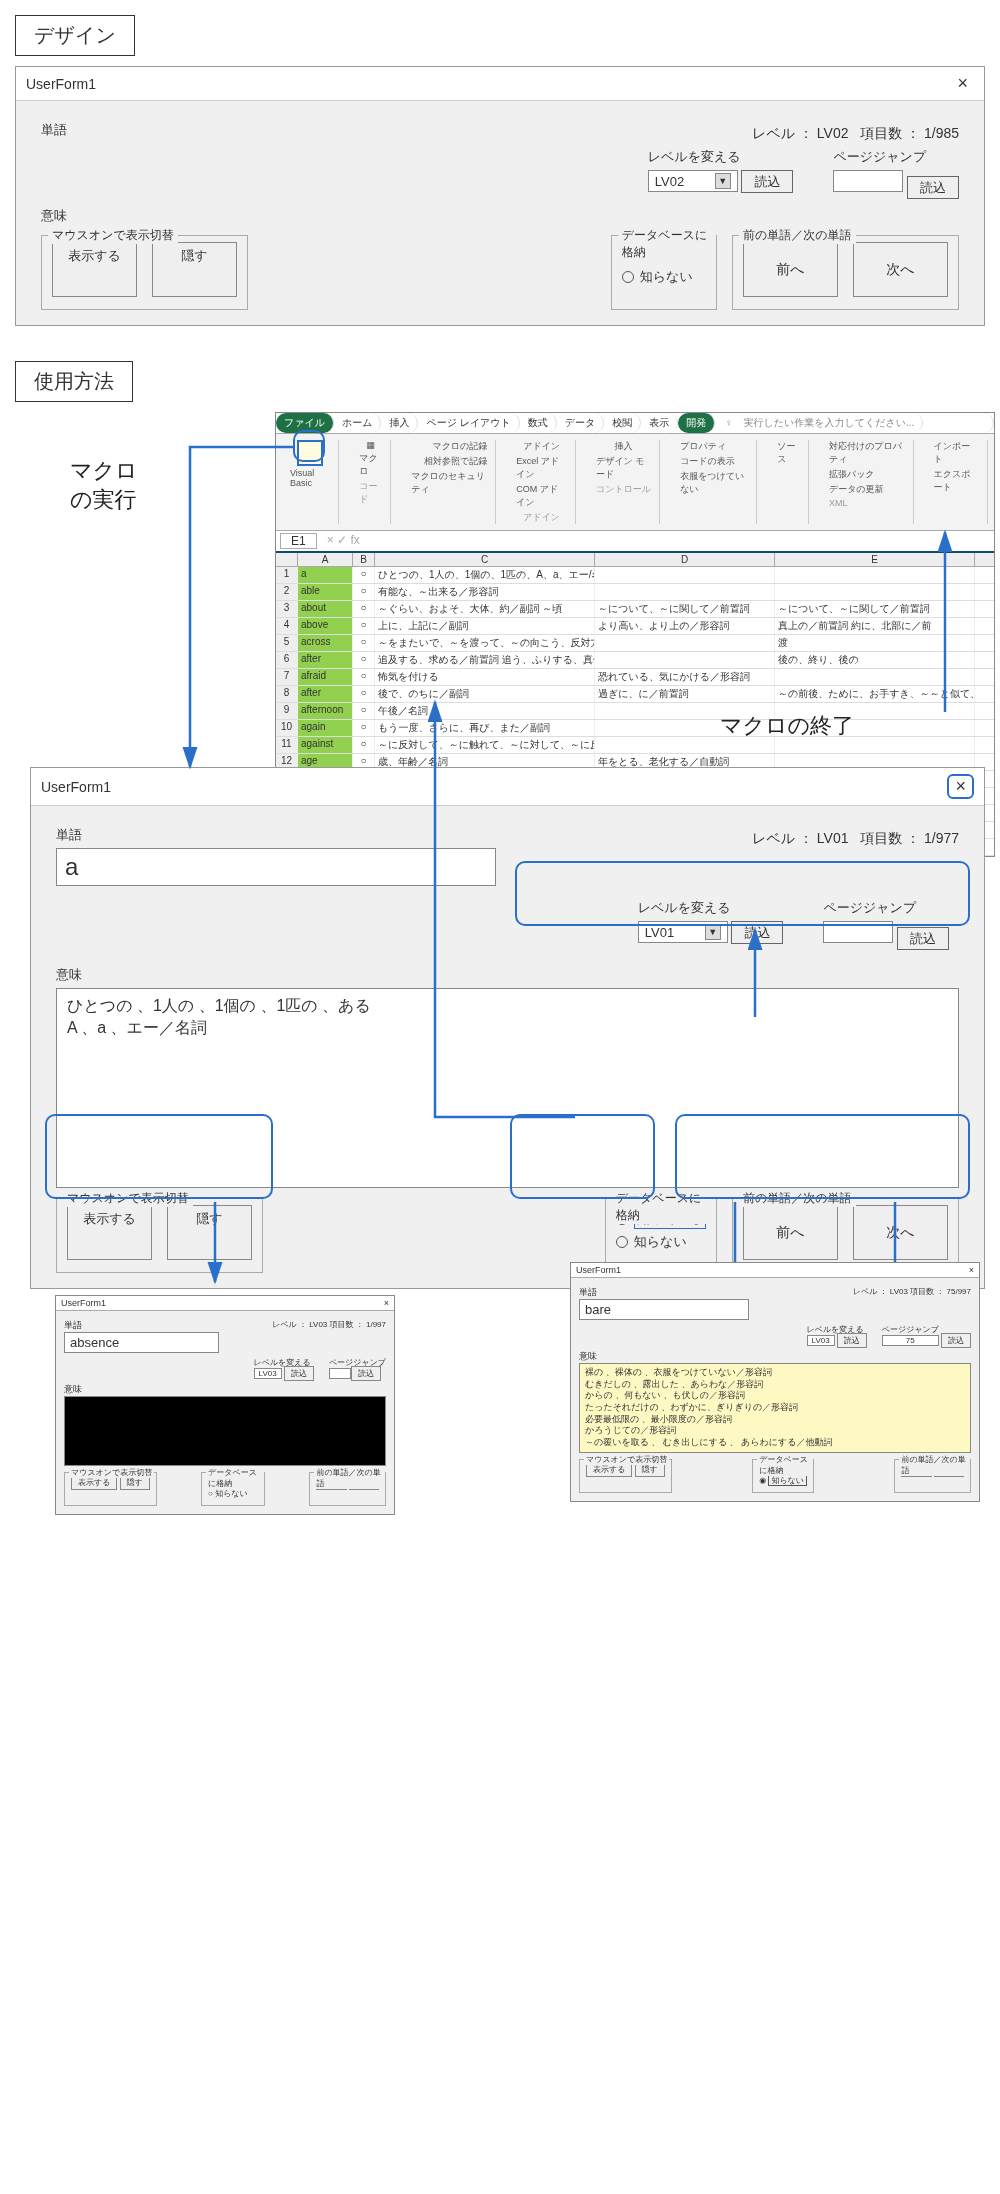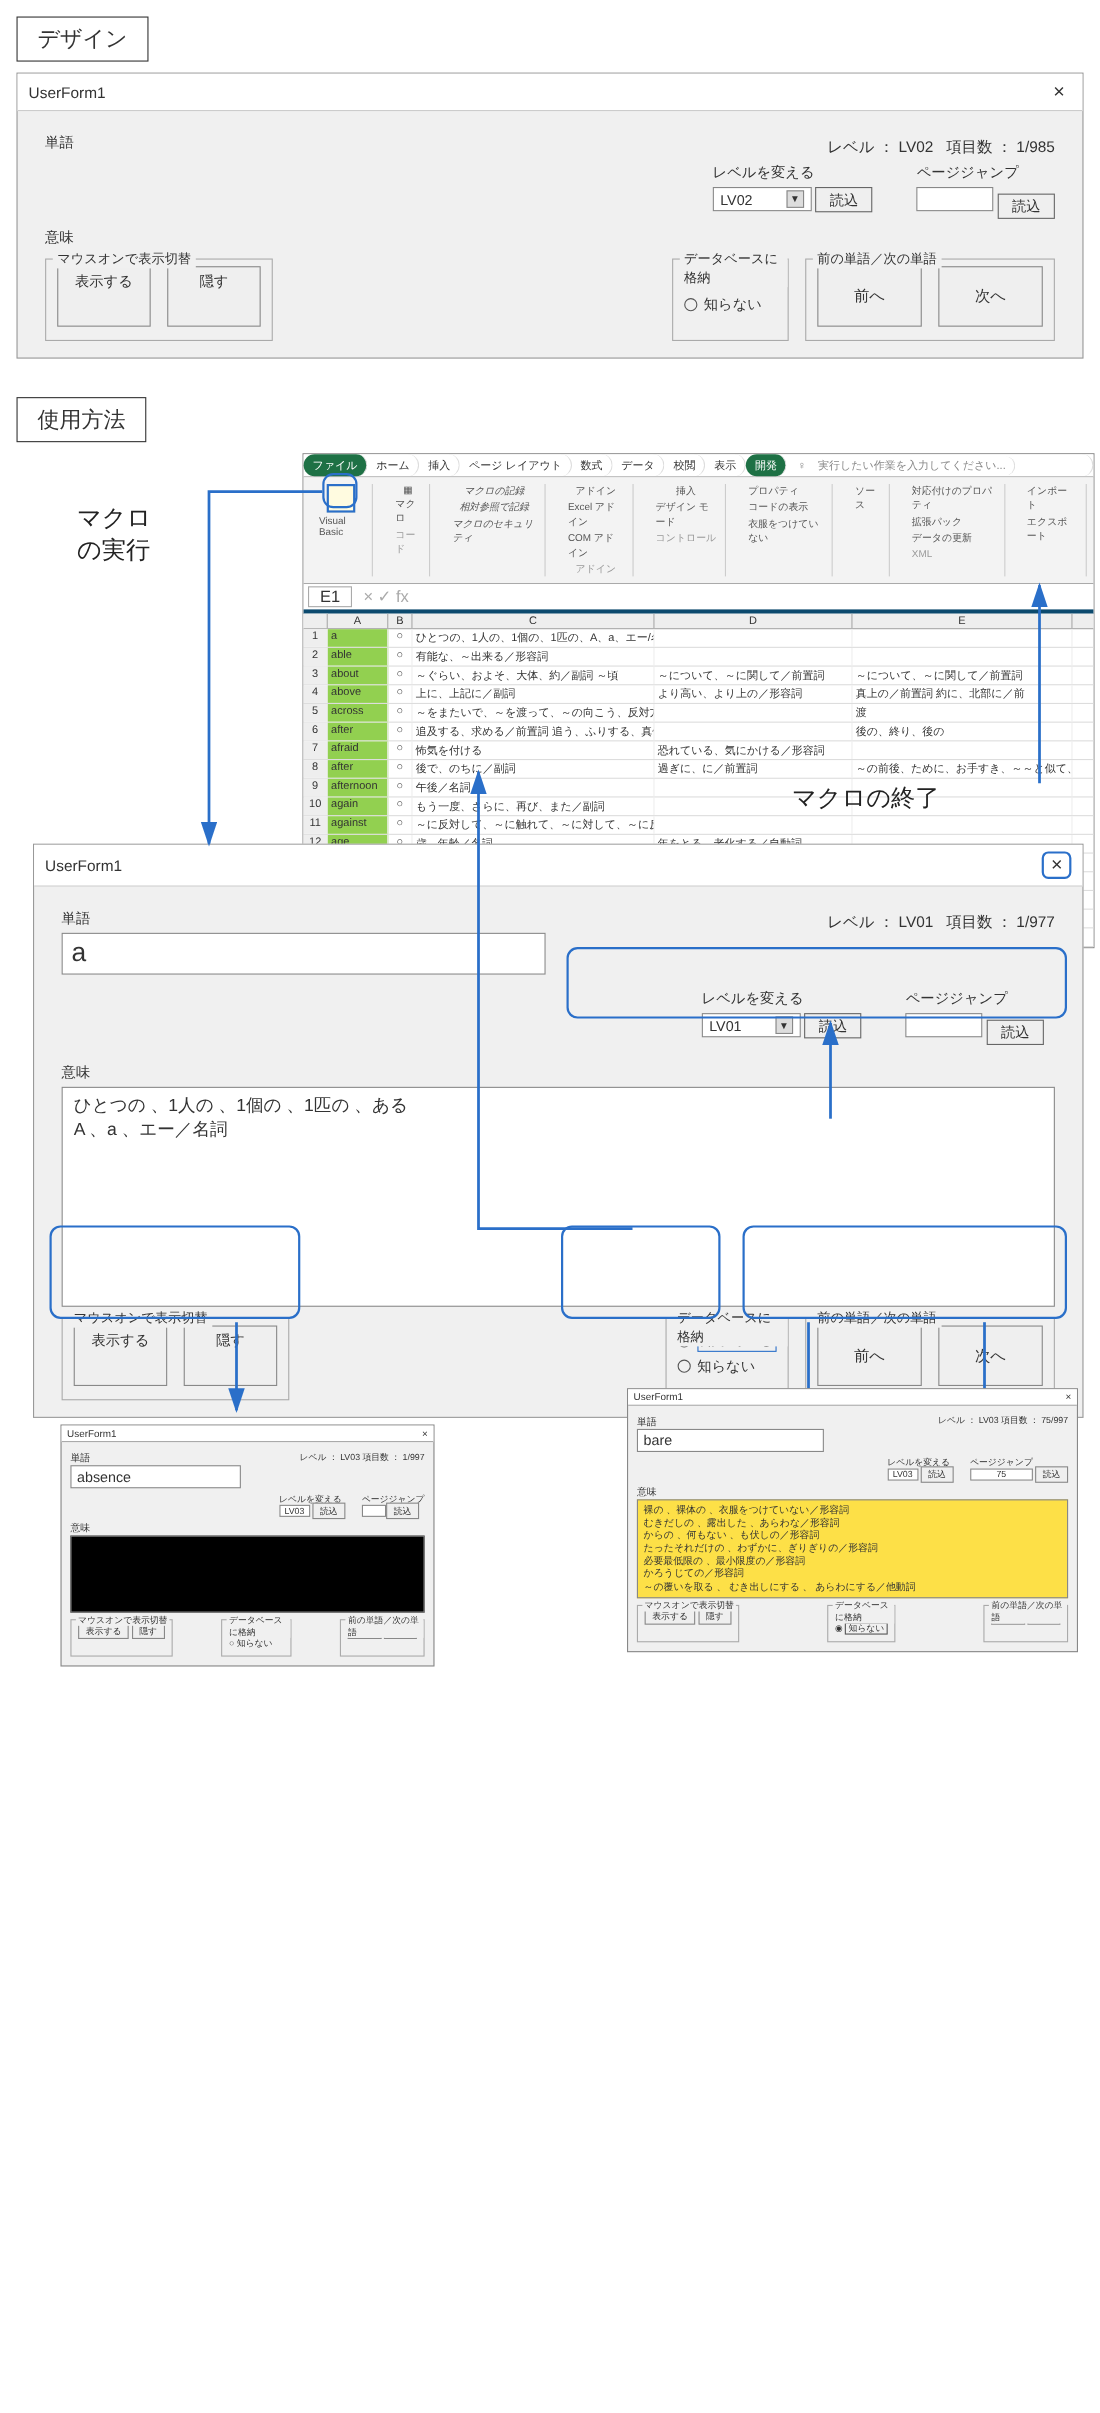--- a/index.html
+++ b/index.html
@@ -189,21 +189,21 @@
   .hl-box{border:2.5px solid #2a6fc9;border-radius:10px;position:absolute;pointer-events:none;}
 
   svg.arrows{position:absolute;top:0;left:0;pointer-events:none;}
 
   .mini-form{
     border:1px solid #888;background:#f0f0f0;font-size:9px;
   }
   .mini-title{background:#fff;border-bottom:1px solid #aaa;padding:2px 5px;display:flex;justify-content:space-between;}
   .mini-body{padding:8px;}
   .mini-word{background:#fff;border:1px solid #888;padding:2px 5px;font-family:Arial;font-size:13px;}
-  .mini-meaning{background:#fde047;border:1px solid #888;min-height:70px;padding:3px 5px;font-size:9px;line-height:1.3;white-space:pre-line;}
+  .mini-meaning{background:#fef9c3;border:1px solid #888;min-height:70px;padding:3px 5px;font-size:9px;line-height:1.3;white-space:pre-line;}
   .mini-black{background:#000;min-height:70px;}
   .mini-bottom{display:flex;justify-content:space-between;margin-top:6px;gap:6px;}
   .mini-fs{border:1px solid #aaa;padding:4px 6px 6px;position:relative;font-size:8px;}
   .mini-fs-leg{position:absolute;top:-6px;left:4px;background:#f0f0f0;padding:0 2px;}
   .mini-btn{border:1px solid #888;background:#efefef;padding:2px 6px;font-size:8px;}
 </style>
 </head>
 <body>
 
 
@@ -302,21 +302,21 @@
     <div class="excel-ribbon-body">
       <div class="ribbon-grp">
         <span class="vb-icon"></span>
         <span>Visual Basic</span>
       </div>
       <div class="ribbon-grp">
         <span>▦</span>
         <span>マクロ</span>
         <span style="color:#999">コード</span>
       </div>
-      <div class="ribbon-grp" style="align-items:center;font-style:italic;">
+      <div class="ribbon-grp" style="align-items:flex-end;">
         <span>マクロの記録</span>
         <span>相対参照で記録</span>
         <span>マクロのセキュリティ</span>
       </div>
       <div class="ribbon-grp">
         <span>アドイン</span>
         <span>Excel アドイン</span>
         <span>COM アドイン</span>
         <span style="color:#999">アドイン</span>
       </div>
@@ -337,21 +337,21 @@
         <span>対応付けのプロパティ</span>
         <span>拡張パック</span>
         <span>データの更新</span>
         <span style="color:#999">XML</span>
       </div>
       <div class="ribbon-grp" style="align-items:flex-start;">
         <span>インポート</span>
         <span>エクスポート</span>
       </div>
     </div>
-    <div style="background:#fff;padding:2px 4px;border-bottom:4px solid #0c4a6e;display:flex;gap:10px;font-size:15px;">
+    <div style="background:#fff;padding:2px 4px;border-bottom:2px solid #0c4a6e;display:flex;gap:10px;font-size:12px;">
       <span style="border:1px solid #aaa;padding:0 10px;">E1</span>
       <span style="color:#aaa">× ✓ fx</span>
     </div>
     <div class="excel-grid">
       <div class="excel-headrow">
         <div class="colA"></div>
         <div class="colB">A</div>
         <div class="colC">B</div>
         <div class="colD">C</div>
         <div class="colE">D</div>

